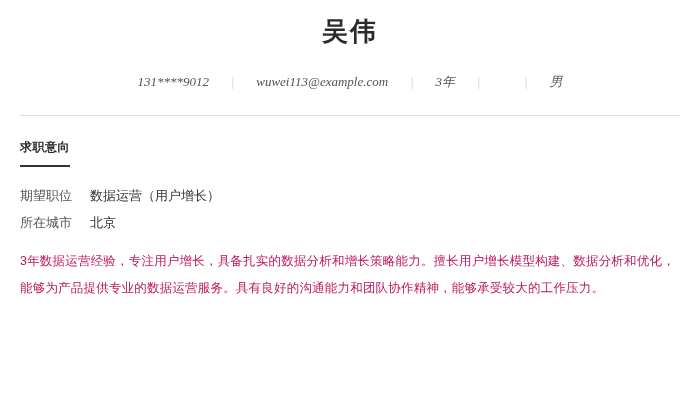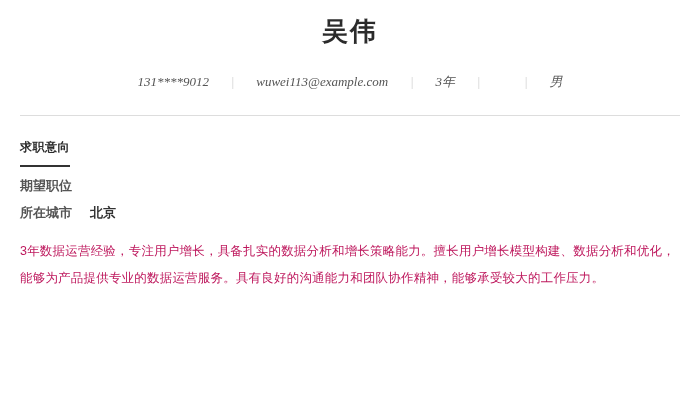--- a/index.html
+++ b/index.html
@@ -53,21 +53,21 @@
     font-size: 12px;
     font-weight: 700;
     color: #2b2b2b;
     line-height: 18px;
     padding-bottom: 9px;
     border-bottom: 2px solid #333333;
     letter-spacing: 0.5px;
   }
 
   
-  .rows { margin-top: 12px; font-weight: bold; }
+  .rows { margin-top: 22px; }
   .row { display: flex; font-size: 13px; line-height: 13px; margin-bottom: 14px; }
   .row .label { width: 70px; flex-shrink: 0; color: #555555; }
   .row .value { color: #333333; }
 
   
   .eval-text {
     margin-top: 14px;
     font-size: 12.5px;
     line-height: 27px;
     color: #be185d;
@@ -93,20 +93,21 @@
     </div>
   </header>
 
   <hr class="header-divider">
 
   <section class="section-job">
     <h2 class="sec-title">求职意向</h2>
     <div class="rows">
       <div class="row">
         <span class="label">期望职位</span>
+        <span class="value">数据运营（用户增长）</span>
       </div>
       <div class="row">
         <span class="label">所在城市</span>
         <span class="value">北京</span>
       </div>
     </div>
   </section>
 
   <section class="section-eval">
     <p class="eval-text">3年数据运营经验，专注用户增长，具备扎实的数据分析和增长策略能力。擅长用户增长模型构建、数据分析和优化，能够为产品提供专业的数据运营服务。具有良好的沟通能力和团队协作精神，能够承受较大的工作压力。</p>

